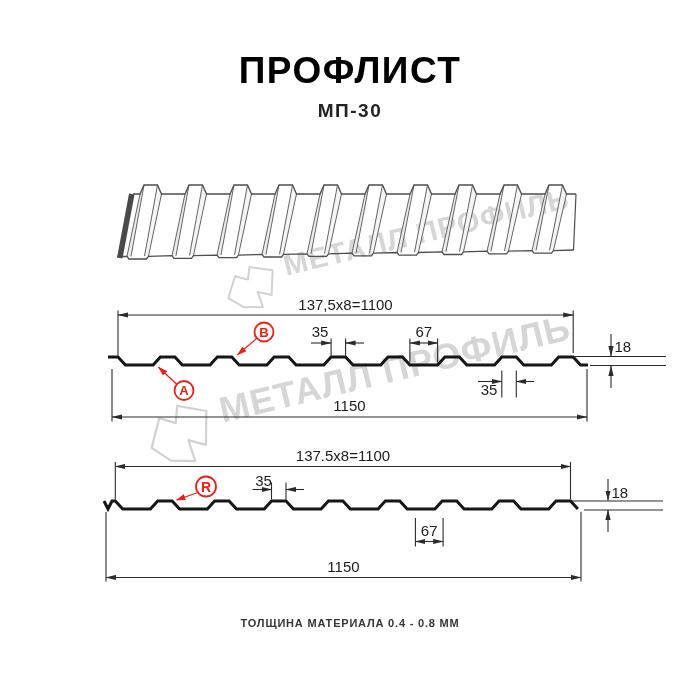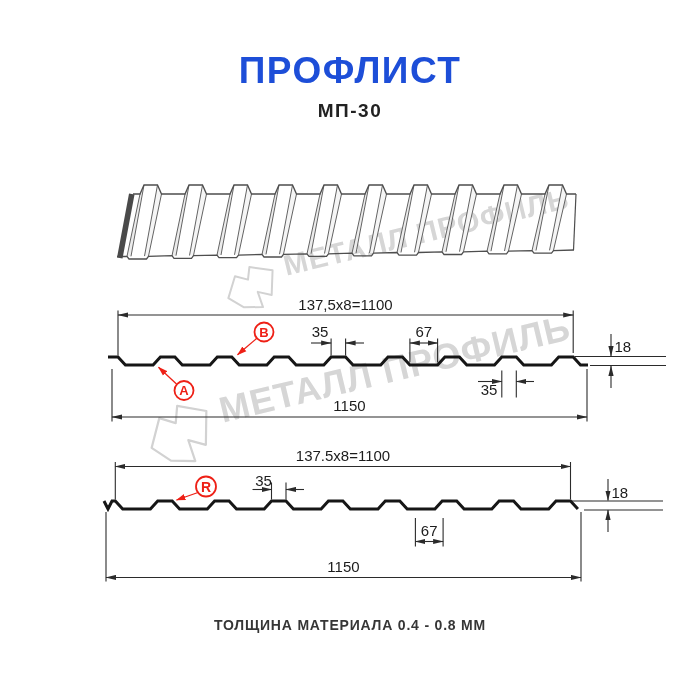--- a/index.html
+++ b/index.html
@@ -1,23 +1,23 @@
 <!DOCTYPE html>
 <html><head>
 <meta charset="utf-8">
 <style>
   html,body{margin:0;padding:0;background:#ffffff;}
   .stage{position:relative;width:700px;height:700px;background:#fff;overflow:hidden;
          font-family:"Liberation Sans",sans-serif;}
   .title{position:absolute;top:50px;left:0;width:700px;text-align:center;
-         font-size:37px;font-weight:800;letter-spacing:1.5px;color:#1d4ed8;}
+         font-size:37px;font-weight:800;letter-spacing:1.5px;color:#000000;}
   .subtitle{position:absolute;top:100px;left:0;width:700px;text-align:center;
          font-size:19px;font-weight:700;letter-spacing:1.5px;color:#222;}
   .footnote{position:absolute;top:617px;left:0;width:700px;text-align:center;
-         font-size:14px;font-weight:600;letter-spacing:0.8px;color:#363636;}
+         font-size:11px;font-weight:600;letter-spacing:0.8px;color:#363636;}
   .wm{position:absolute;color:#d6d6d6;font-weight:700;white-space:nowrap;z-index:1;}
   .wm1{left:284px;top:250px;font-size:29px;letter-spacing:1px;
        transform:rotate(-13.5deg);transform-origin:0 50%;}
   .wm2{left:220px;top:390px;font-size:36px;letter-spacing:1px;
        transform:rotate(-13.5deg);transform-origin:0 50%;}
   .logo{position:absolute;z-index:1;}
   .logo1{left:224px;top:264px;transform:rotate(-12deg);}
   .logo2{left:146px;top:402px;transform:rotate(-12deg);}
   svg.draw{position:absolute;left:0;top:0;z-index:2;}
   text{font-family:"Liberation Sans",sans-serif;font-size:15px;fill:#1c1c1c;}

